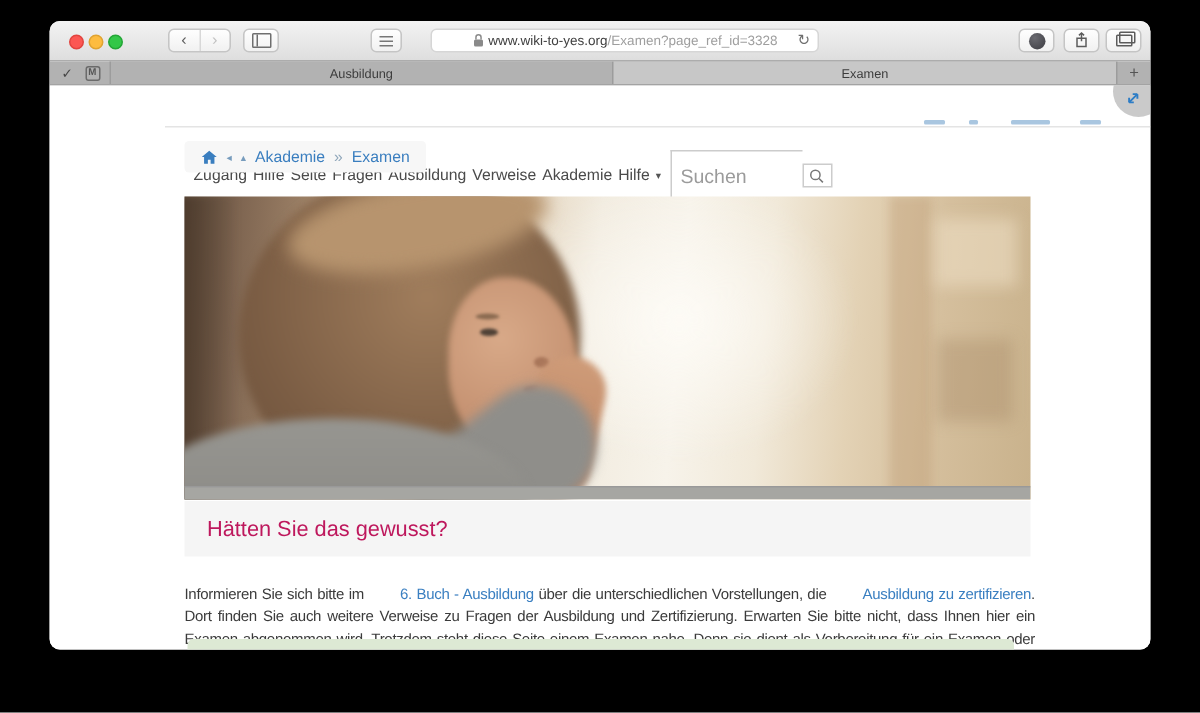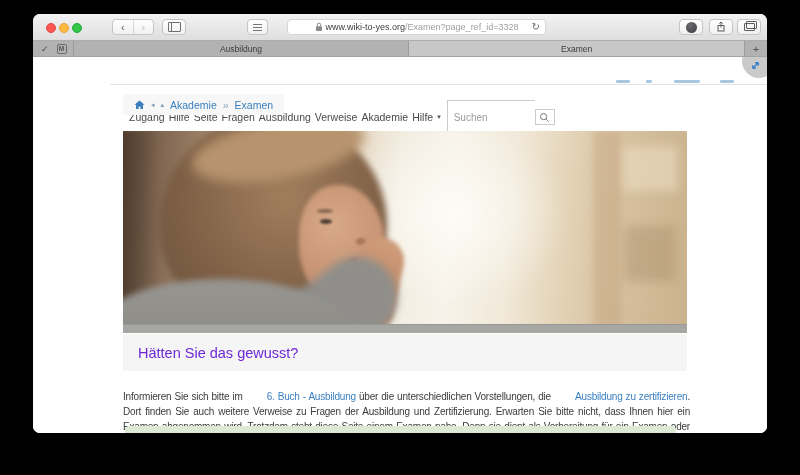--- a/index.html
+++ b/index.html
@@ -65,21 +65,21 @@
               background:rgba(158,158,158,.55);display:flex;align-items:flex-end;justify-content:flex-start;
               padding:0;box-sizing:border-box;}
   .resize-btn svg{margin:0 0 7px 8px;}
 
   .navbar{position:absolute;left:96px;top:5px;height:22px;display:flex;align-items:center;gap:4px;
           font-size:10.5px;color:#4a4a4a;margin-top:44px;}
   .nav-item{cursor:default;}
   .nav-caret{font-size:7px;color:#555;}
   .searchwrap{display:flex;align-items:center;margin-left:2px;}
   .search-input{width:88px;height:16px;box-sizing:border-box;border:1px solid #ccc;border-right:none;
-                font-size:10px;padding:16px 6px;color:#444;outline:none;font-family:"Liberation Sans",sans-serif;}
+                font-size:13px;padding:16px 6px;color:#444;outline:none;font-family:"Liberation Sans",sans-serif;}
   .search-input::placeholder{color:#9b9b9b;}
   .search-btn{width:20px;height:16px;box-sizing:border-box;border:1px solid #ccc;background:#fff;
               display:flex;align-items:center;justify-content:center;padding:0;}
 
   .clipped-links{position:absolute;top:23px;left:545px;width:160px;height:4px;}
   .clipped-links i{position:absolute;top:0;height:3px;background:#7ba7d0;opacity:.65;border-radius:1px;}
 
   .divider{position:absolute;top:27px;left:77px;right:0;height:1px;background:#e4e4e4;}
 
   .breadcrumb{position:absolute;top:37px;left:90px;height:21px;background:#f7f7f7;border-radius:3px;
@@ -116,21 +116,21 @@
           background:linear-gradient(#cf9c79,#b9805f);transform:rotate(12deg);filter:blur(2px);}
   .h-sleeve{left:148px;top:142px;width:132px;height:80px;border-radius:40px;background:#8f8e8a;
             transform:rotate(-38deg);filter:blur(4px);}
   .h-sweater{left:-32px;top:148px;width:262px;height:112px;border-radius:50% 50% 0 0;
              background:linear-gradient(#979691,#84837f);filter:blur(3px);}
   .h-bar{left:0;bottom:0;width:100%;height:8px;background:#a6a6a2;border-top:1px solid #999;}
 
   
   .caption{position:absolute;top:277px;left:90px;width:564px;height:37px;box-sizing:border-box;
            background:#f5f5f5;display:flex;align-items:center;padding-left:15px;
-           font-size:14.5px;color:#6d28d9;}
+           font-size:14.5px;color:#be185d;}
   .para{position:absolute;top:322px;left:90px;width:567px;height:46px;overflow:hidden;
         font-size:10px;letter-spacing:-0.2px;line-height:15px;color:#3b3b3b;text-align:justify;}
   .para a{color:#3a7fc1;text-decoration:none;padding-left:21px;}
   .green-panel{position:absolute;top:369px;left:92px;width:551px;height:12px;
                background:#dde9d4;border-radius:4px 4px 0 0;}
 </style>
 </head>
 <body>
 
 <div class="window">

